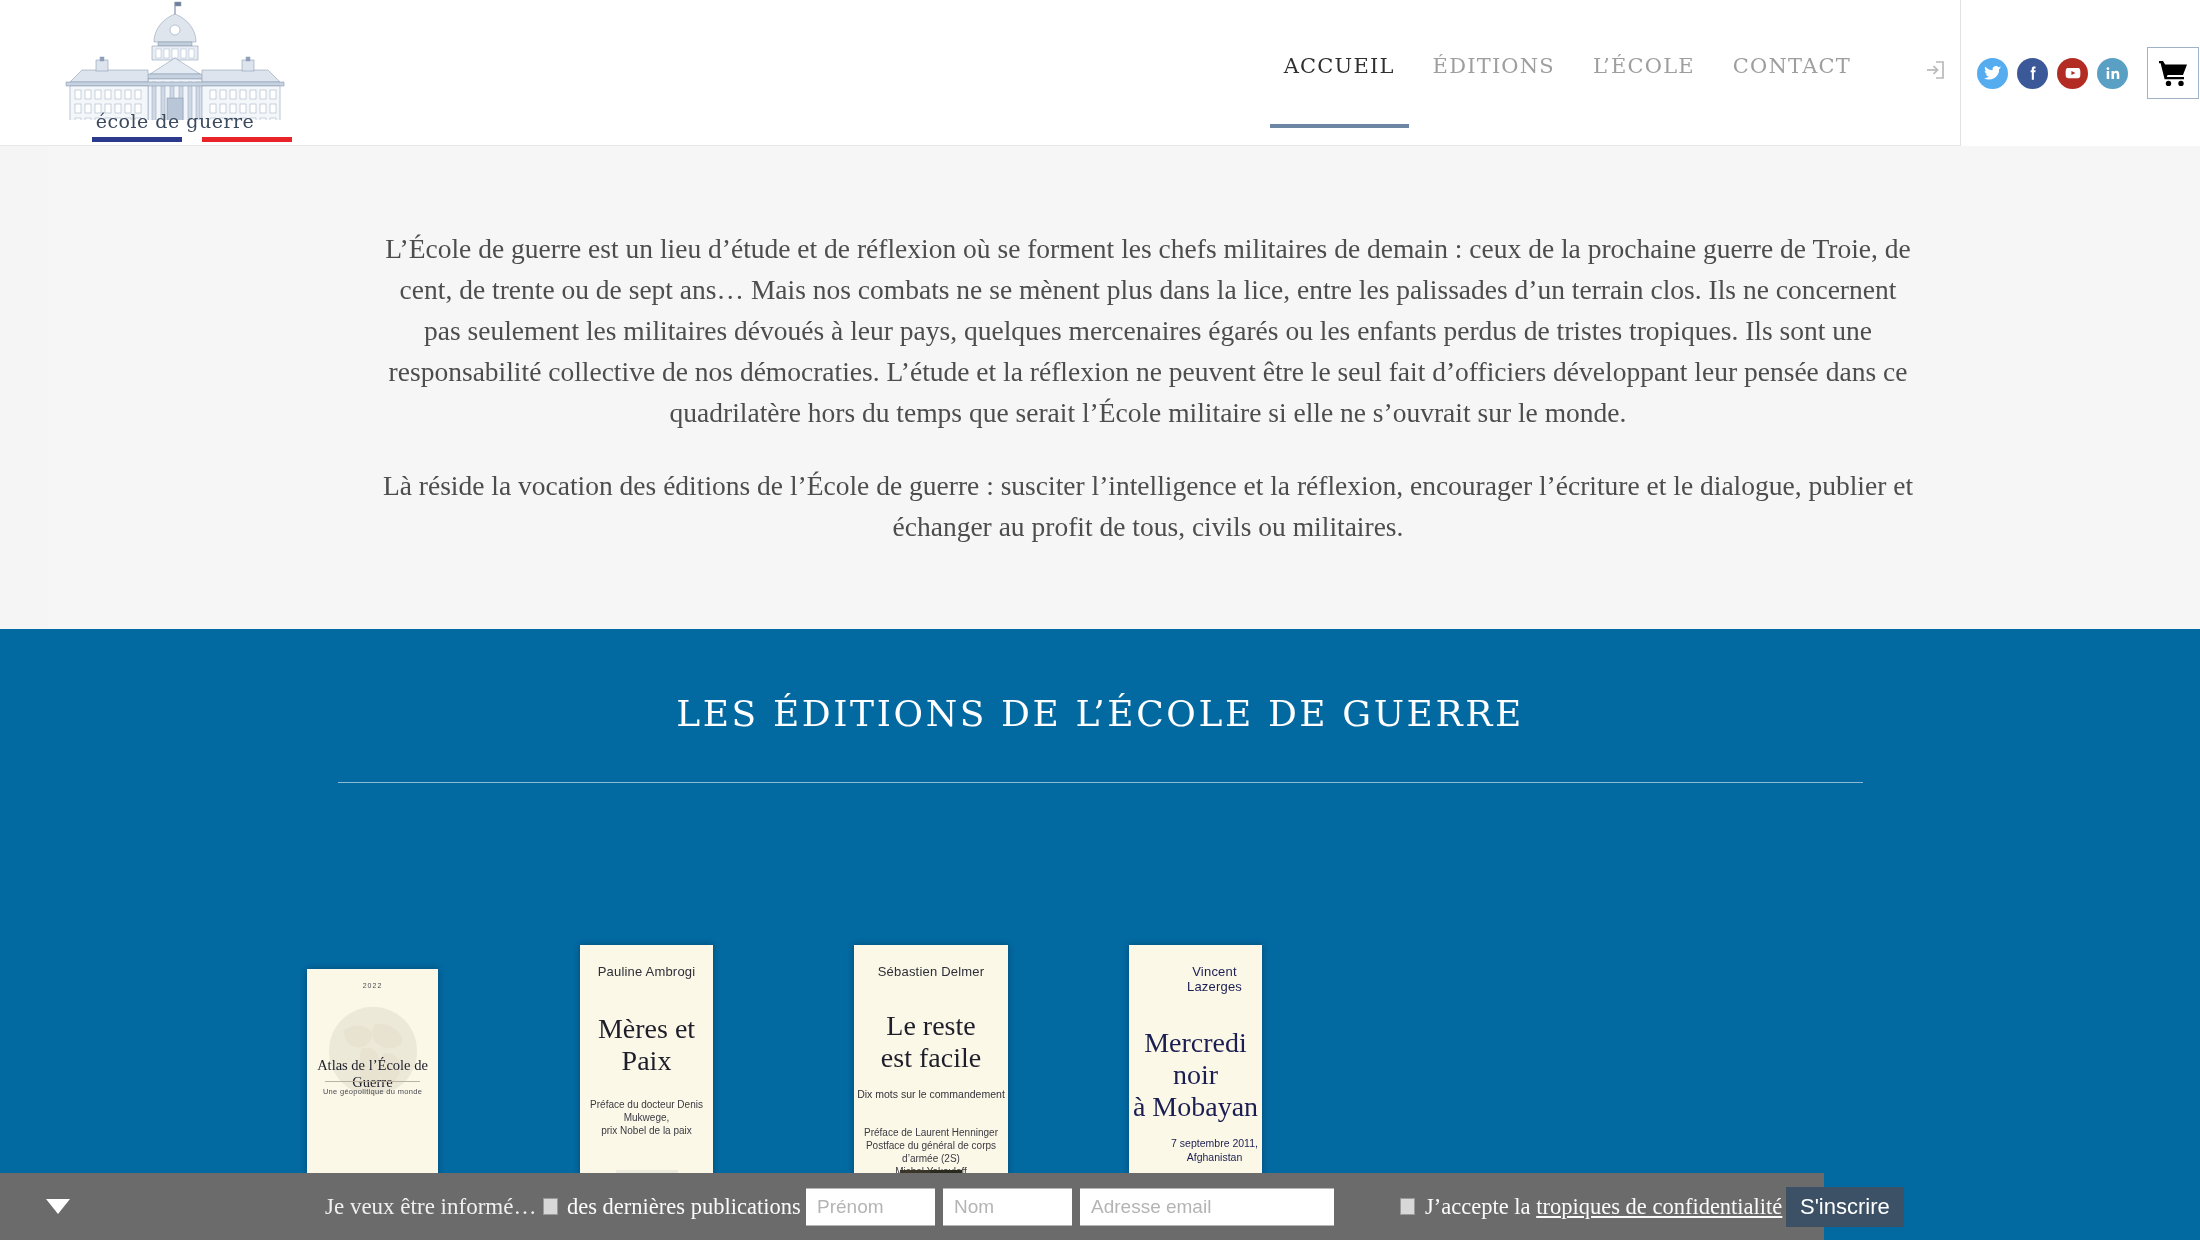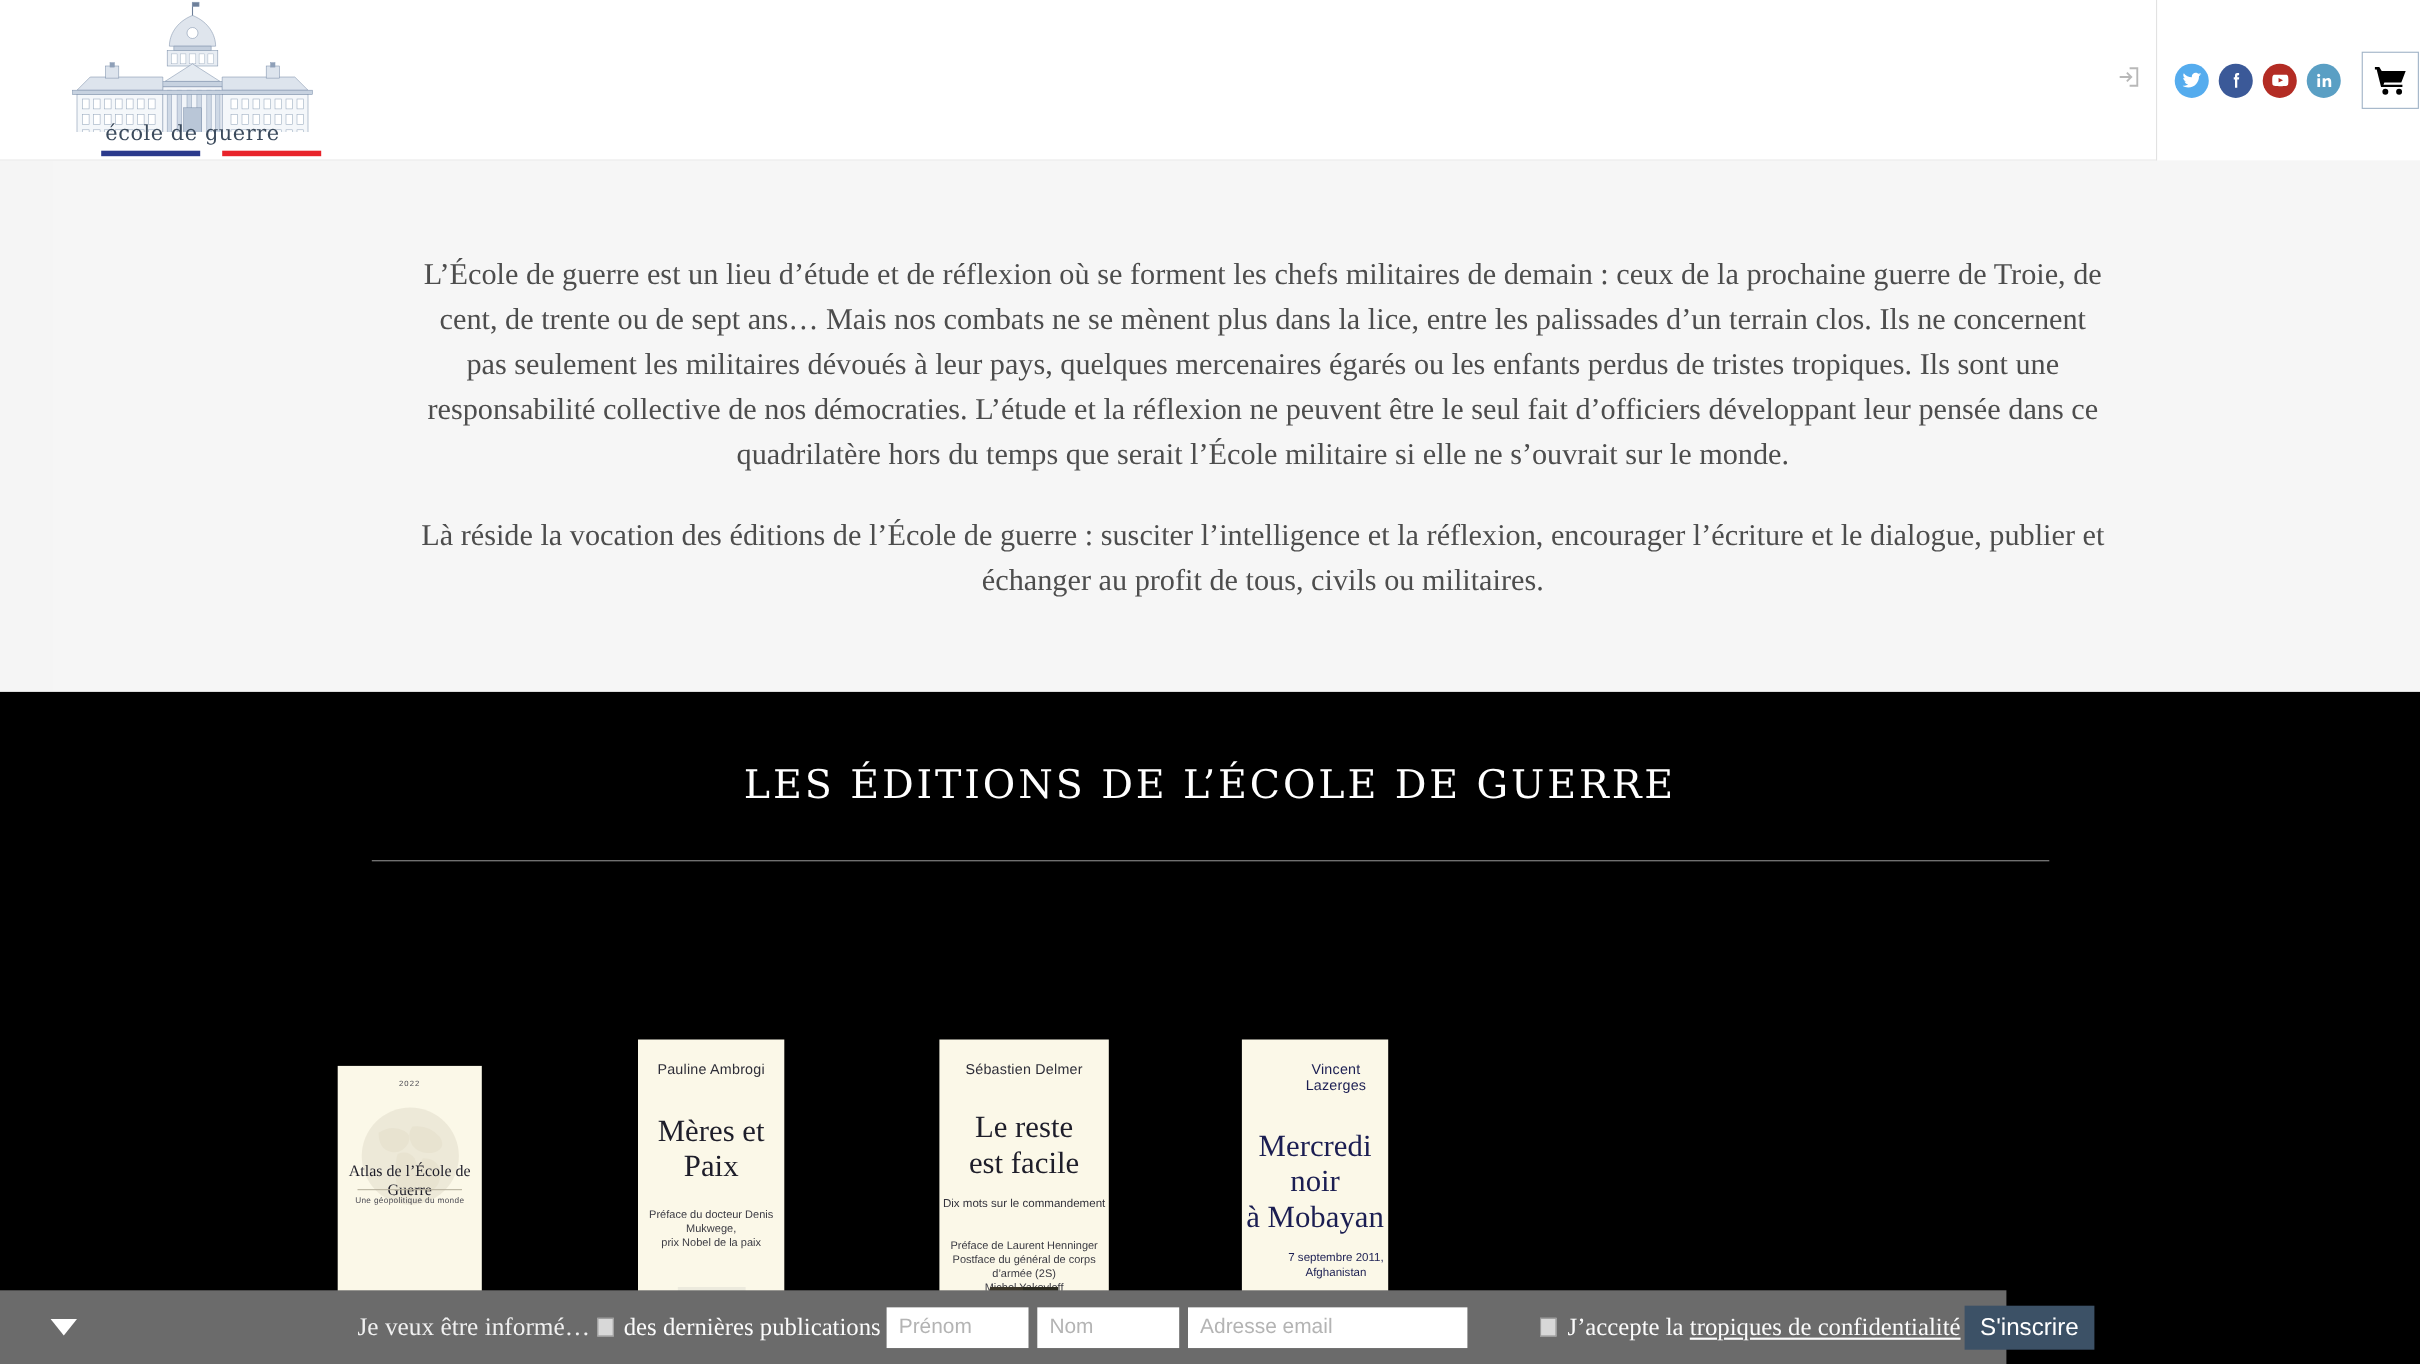--- a/index.html
+++ b/index.html
@@ -111,21 +111,21 @@
     line-height: 41px;
     color: #4d4d4d;
     text-align: center;
   }
   .intro p.p2 { margin-top: 32px; }
 
   
   .blue {
     position: absolute; top: 629px; left: 0;
     width: 2200px; height: 611px;
-    background: #000000;
+    background: #0369a1;
     overflow: hidden;
   }
   .blue h2 {
     margin-top: 64px;
     text-align: center;
     font-family: "DejaVu Serif", serif;
     font-weight: normal;
     font-size: 36px;
     letter-spacing: 2.6px;
     color: #ffffff;
@@ -396,20 +396,26 @@
             <rect x="26" y="130" width="218" height="3" fill="#aebbcd"></rect>
           </g>
         </svg>
         <div class="logo-word">école de guerre</div>
         <div class="logo-bars">
           <span class="bar-blue"></span>
           <span class="bar-red"></span>
         </div>
       </div>
 
+      <nav class="nav">
+        <a href="#" class="active">ACCUEIL</a>
+        <a href="#">ÉDITIONS</a>
+        <a href="#">L’ÉCOLE</a>
+        <a href="#">CONTACT</a>
+      </nav>
 
       <div class="nav-icons">
         <span class="ic">
           <svg width="24" height="24" viewBox="0 0 24 24" fill="none" stroke="#8d8d8d" stroke-width="1.7">
             <path d="M12 4 h7 v16 h-7"></path>
             <path d="M3 12 h10"></path>
             <path d="M9.5 8 L13.5 12 L9.5 16"></path>
           </svg>
         </span>
         <span class="ic">

